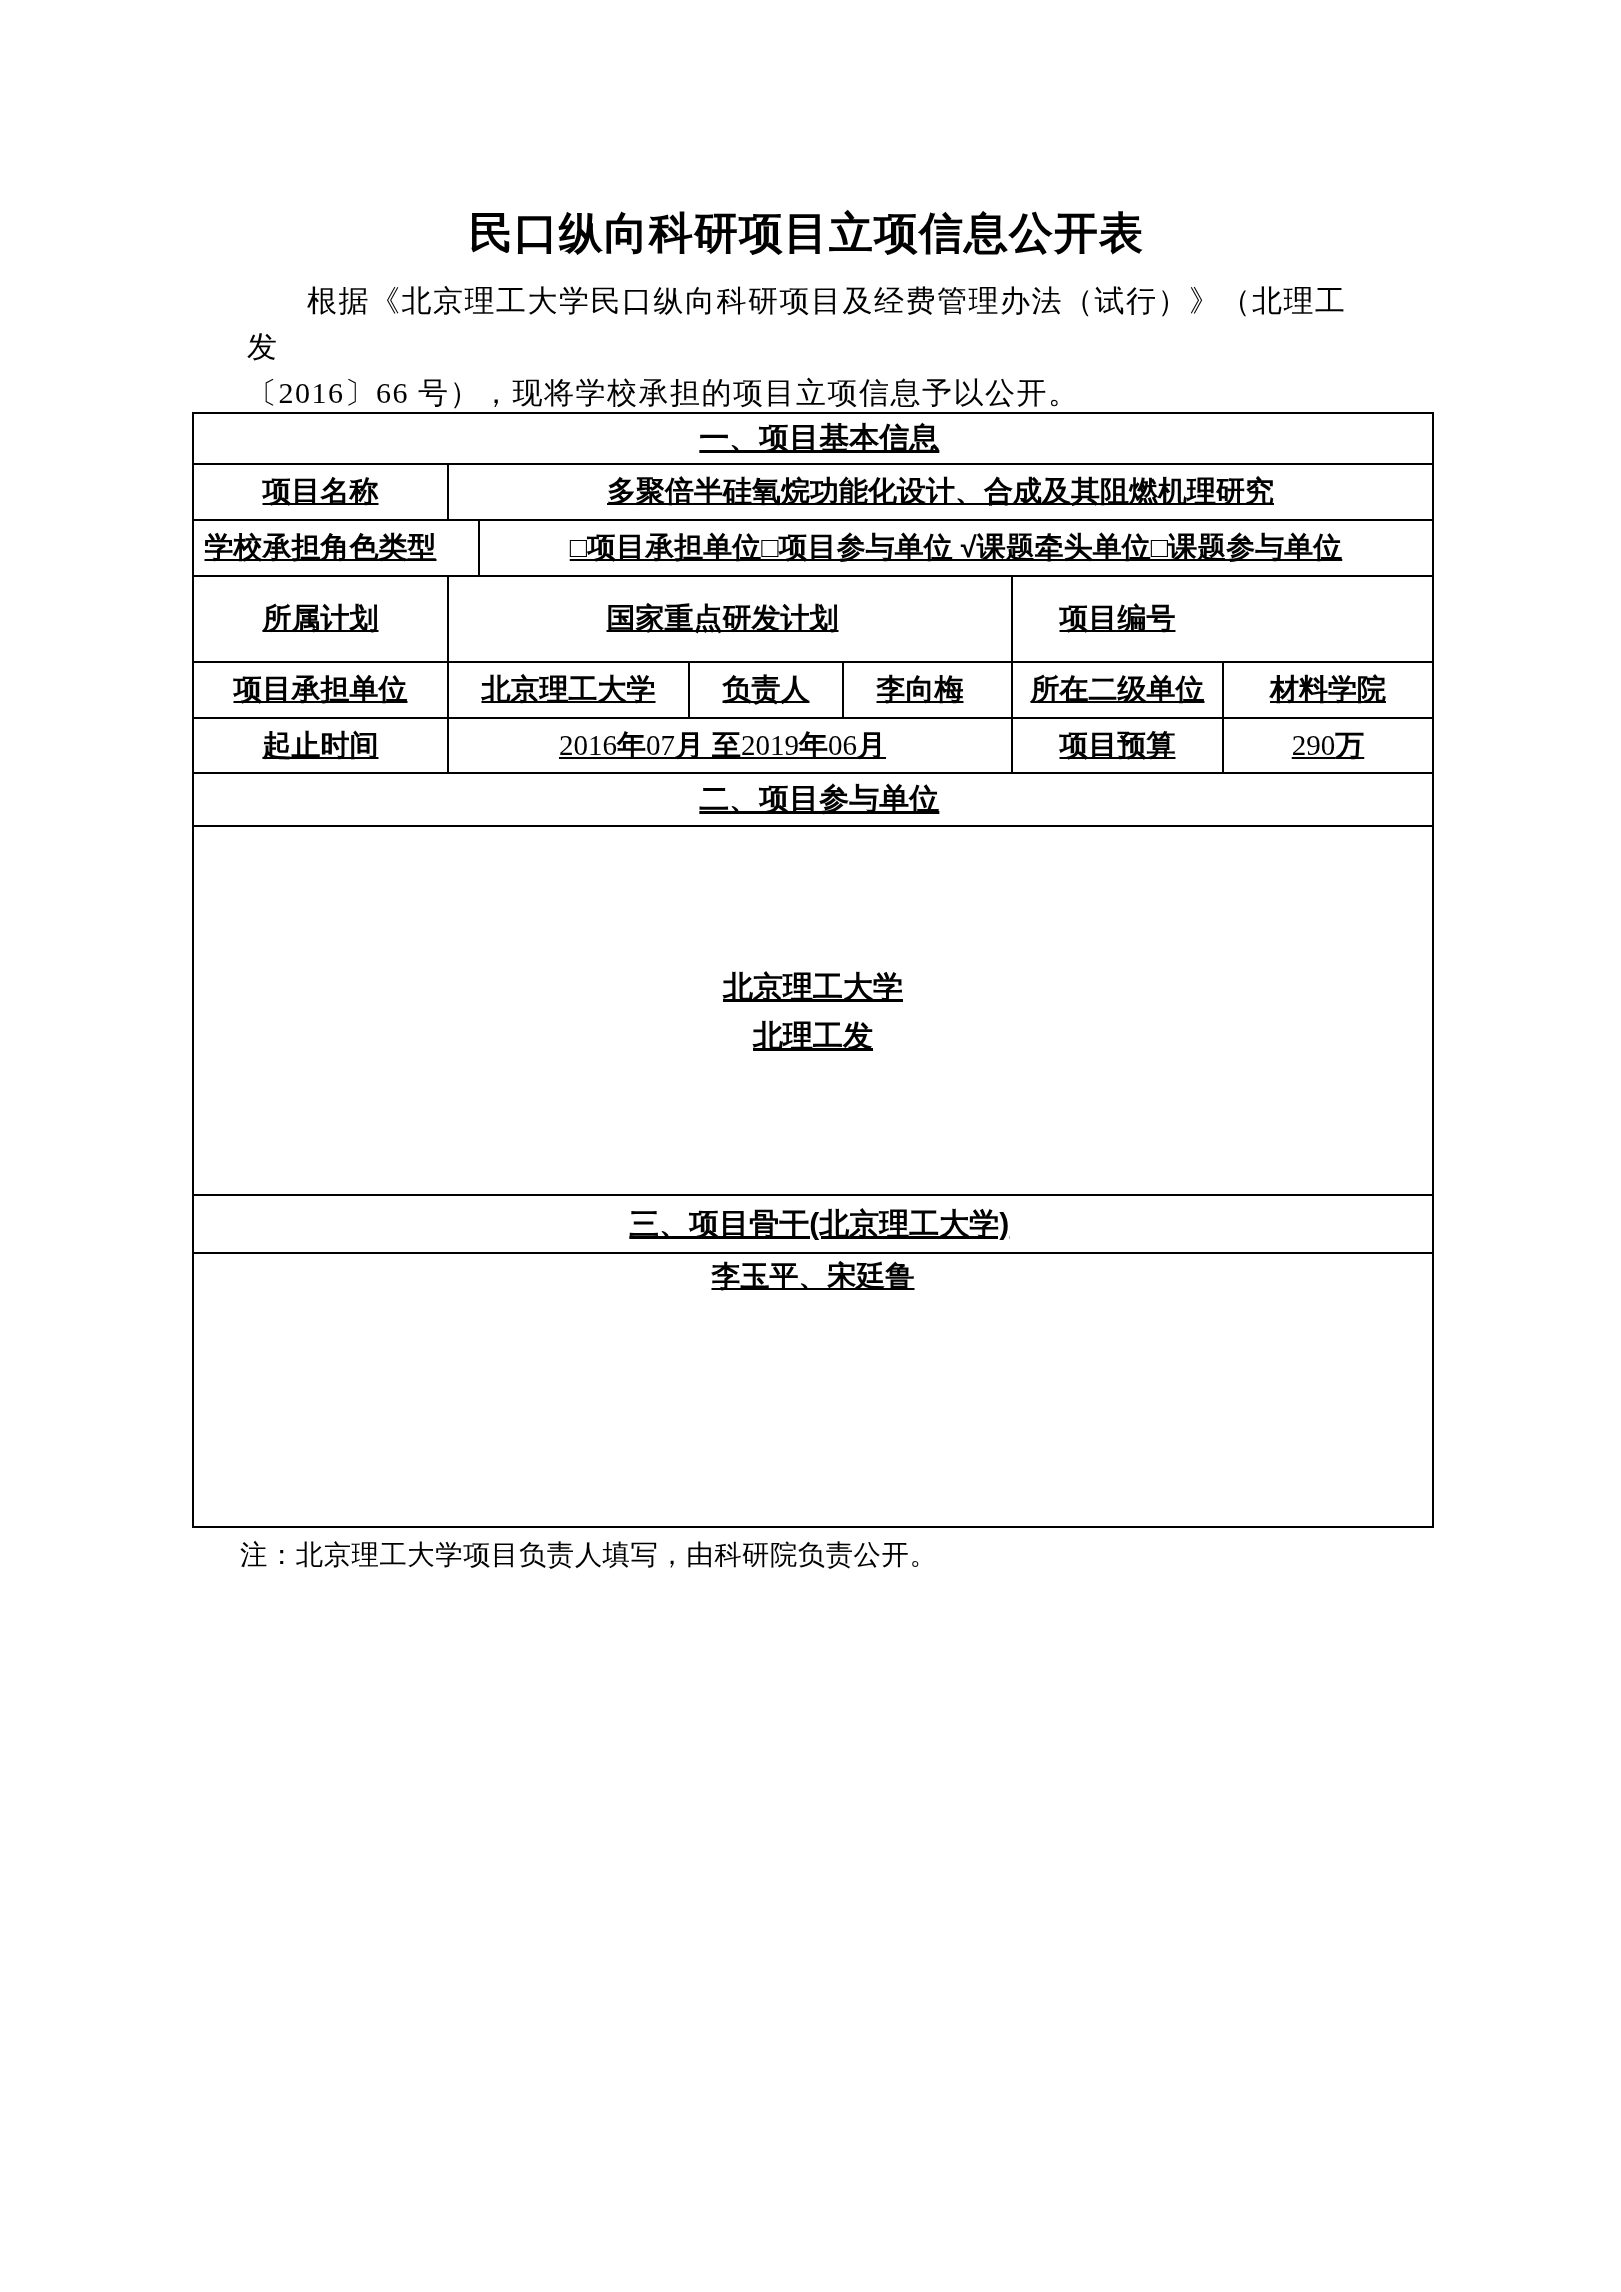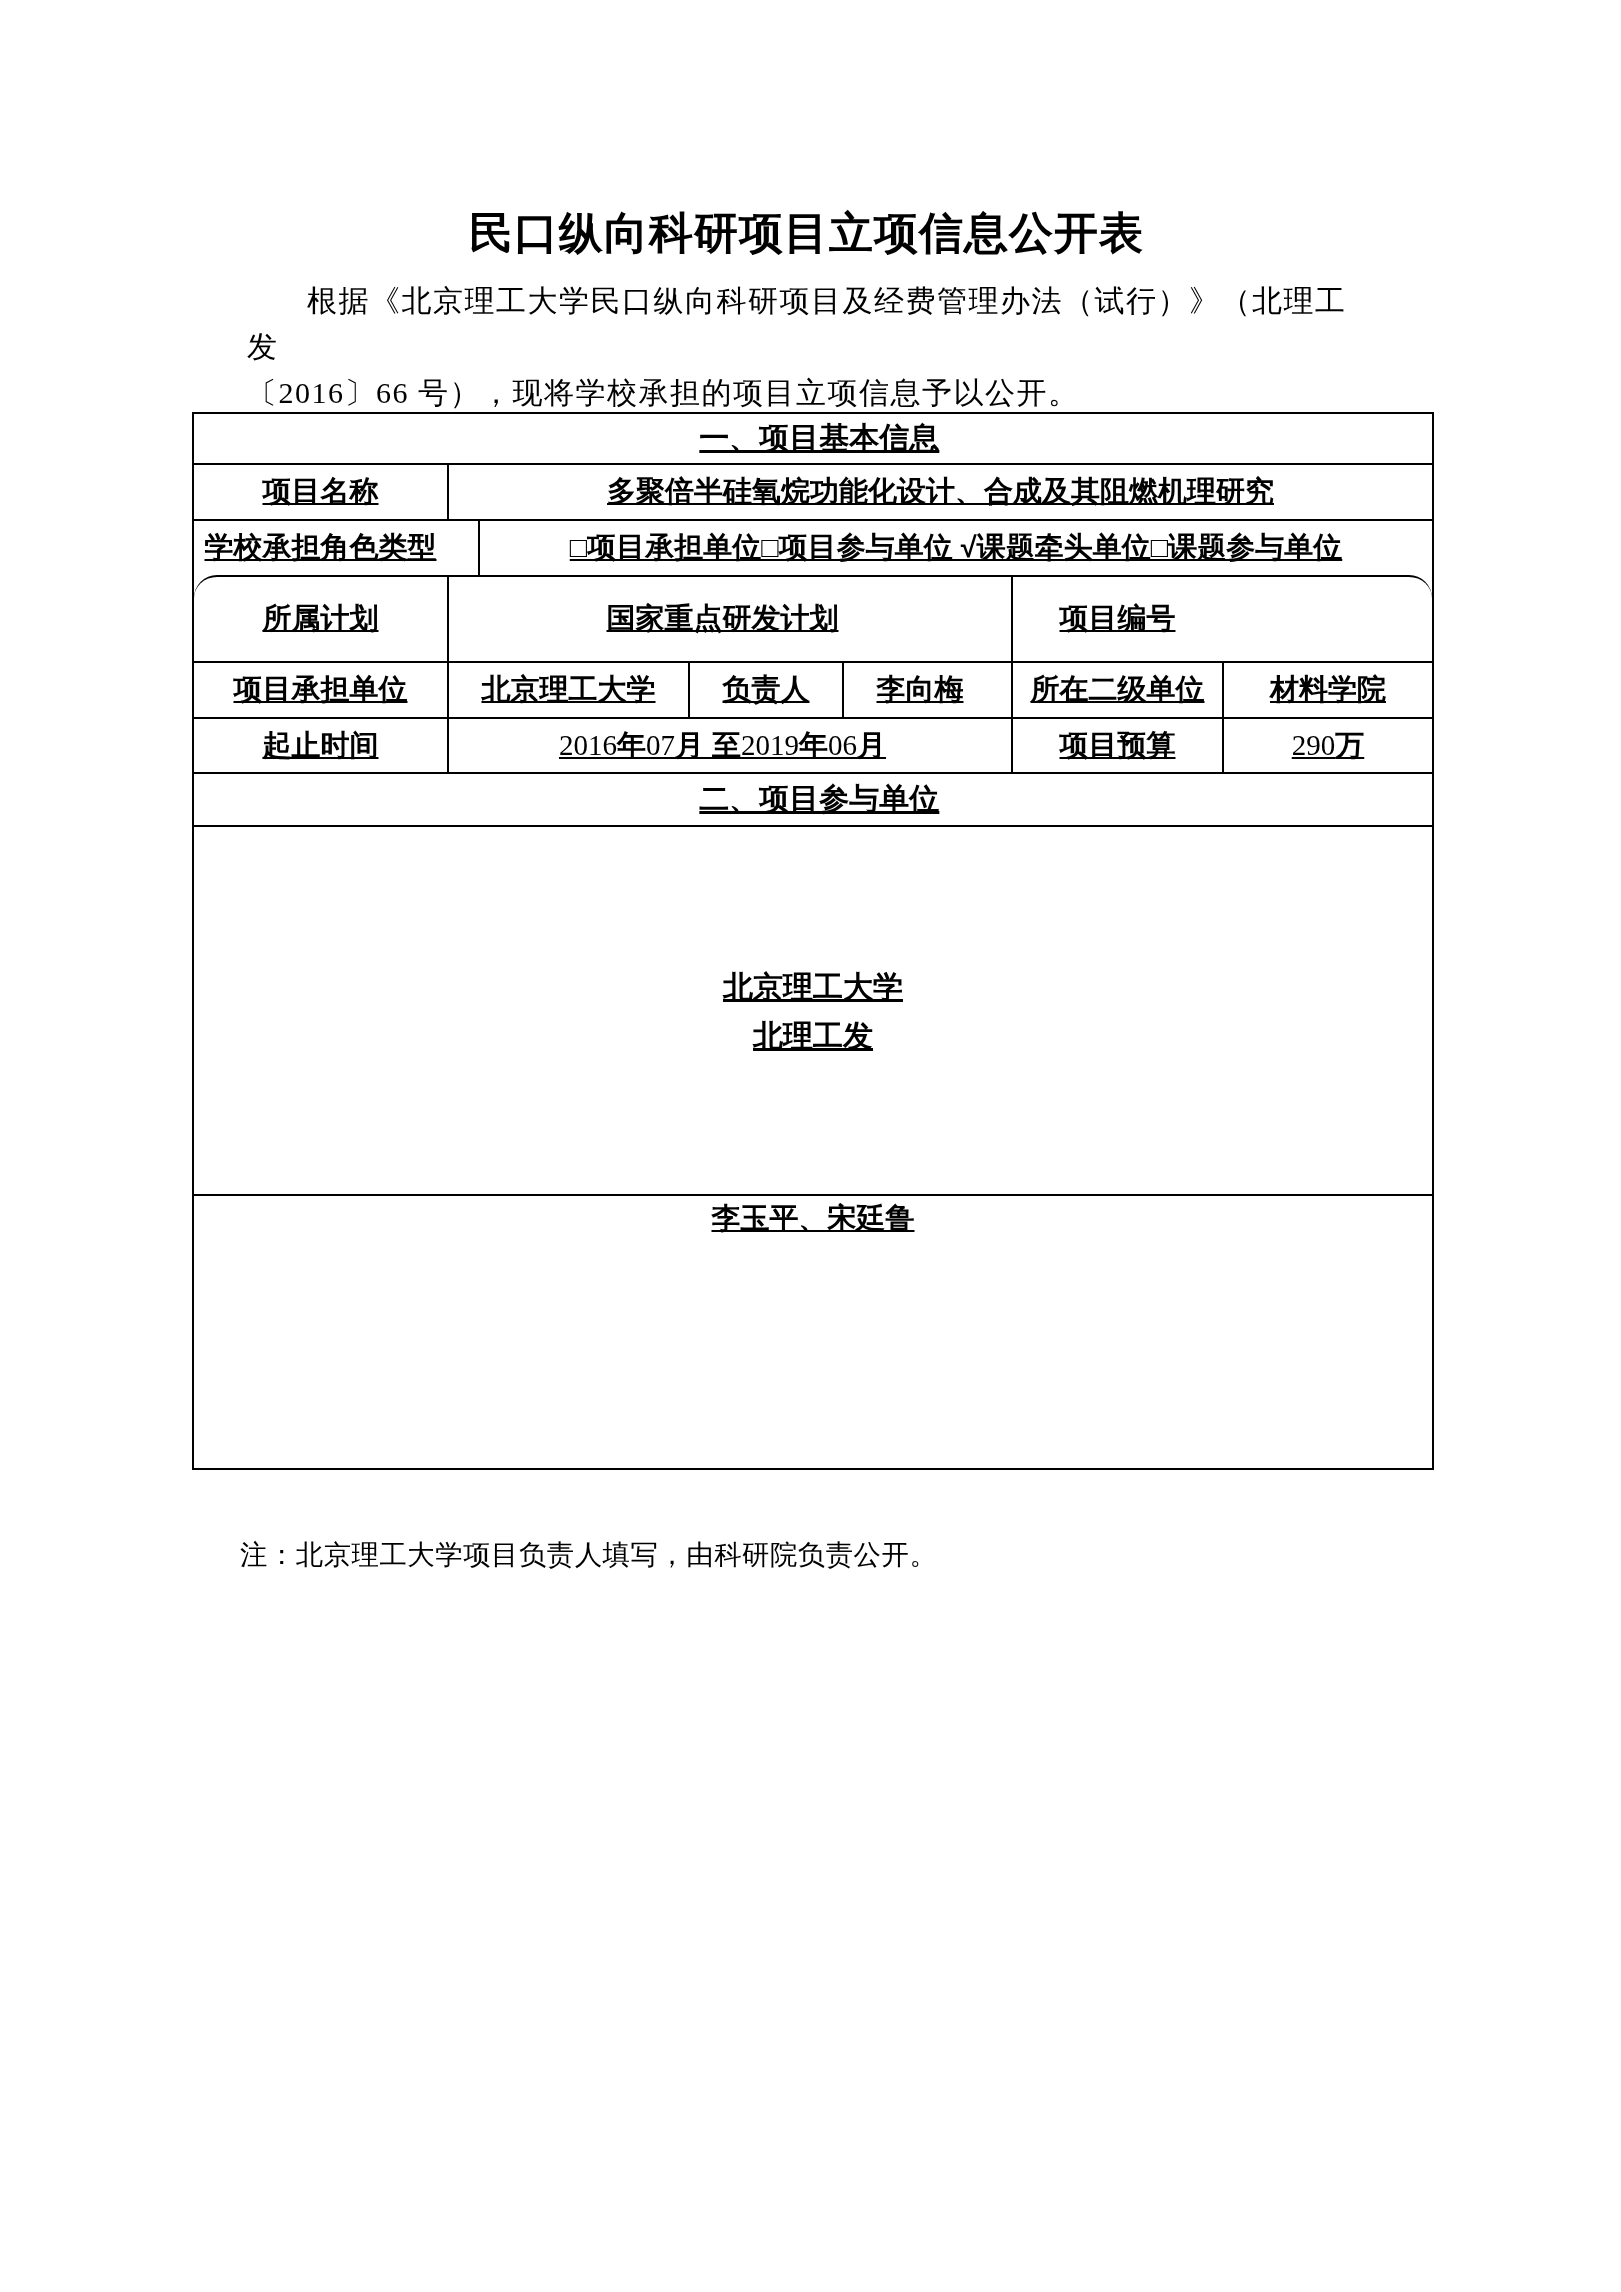--- a/index.html
+++ b/index.html
@@ -57,21 +57,21 @@
   .t-cell:first-child { border-left: none; }
   .sec-header {
     display: flex; align-items: center;
     padding-left: 12.7px;
     font-weight: bold;
     font-size: 30px;
   }
   .h-r1 { height: 49px; }
   .h-r2 { height: 56px; }
   .h-r3 { height: 56px; gap: 31px; }
-  .h-r4 { height: 86px; border-radius: 23px; }
+  .h-r4 { height: 86px; }
   .h-r5 { height: 56px; }
   .h-r6 { height: 55px; }
   .h-r7 { height: 53px; }
   .h-r8 { height: 369px; }
   .h-r9 { height: 58px; }
   .h-r10 { height: 274px; }
   .w-label   { width: 253px; flex: 0 0 253px; }
   .w-mid     { width: 549px; flex: 0 0 549px; }
   .w-label2  { width: 211px; flex: 0 0 211px; margin-left: 15px; }
   .w-val2    { flex: 1 1 auto; }
@@ -165,20 +165,23 @@
       <div class="t-cell w-rest sec-header">二、项目参与单位</div>
     </div>
 
     <div class="t-row h-r8">
       <div class="t-cell w-rest participants-cell">
         <div>北京理工大学</div>
         <div>北理工发</div>
       </div>
     </div>
 
+    <div class="t-row h-r9">
+      <div class="t-cell w-rest sec-header">三、项目骨干(北京理工大学)</div>
+    </div>
 
     <div class="t-row h-r10">
       <div class="t-cell w-rest members-cell">李玉平、宋廷鲁</div>
     </div>
 
   </div>
 
   <div class="foot-note">注：北京理工大学项目负责人填写，由科研院负责公开。</div>
 
 </div>

